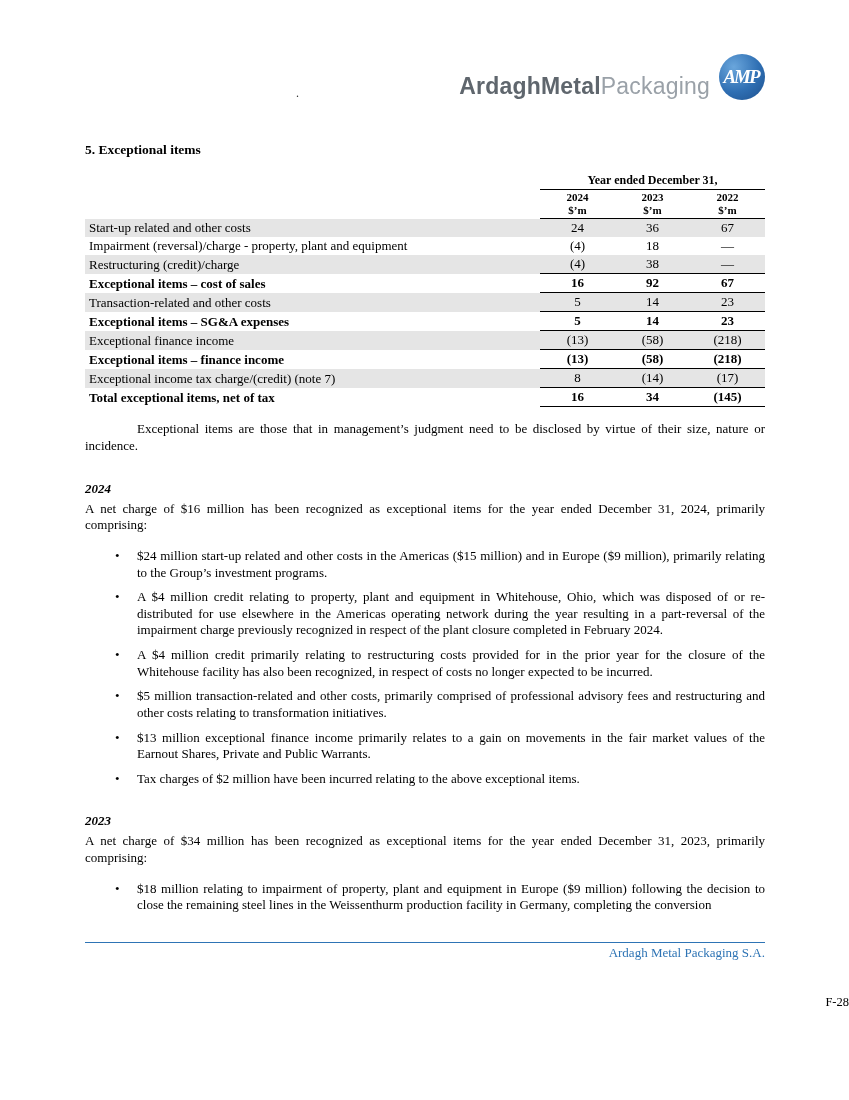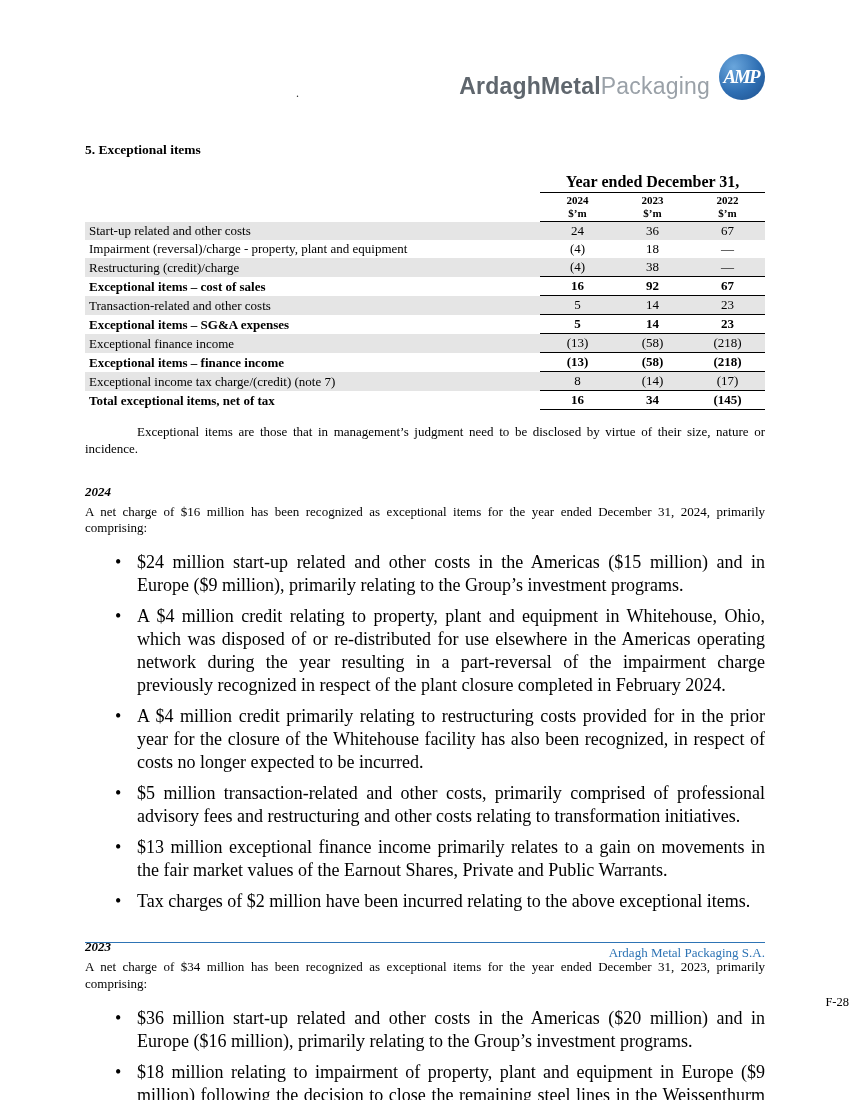--- a/index.html
+++ b/index.html
@@ -21,36 +21,36 @@
   .logo-mono { color:#fff; font-family:"Liberation Serif", serif; font-style:italic; font-weight:bold;
     font-size:19px; letter-spacing:-2px; padding-right:2px; }
 
   
   .content { position:absolute; left:85px; top:142px; width:680px; }
   .section-title { font-size:13.5px; font-weight:bold; }
 
   
   .fin-table { width:100%; border-collapse:collapse; font-size:13px; margin-top:14px; }
   .fin-table th, .fin-table td { padding:1px 4px; vertical-align:bottom; }
-  .span-head { font-size:16px; font-weight:bold; text-align:center; border-bottom:1px solid #000; padding-bottom:0; }
+  .span-head { font-size:12px; font-weight:bold; text-align:center; border-bottom:1px solid #000; padding-bottom:0; }
   .col-head { font-size:11px; font-weight:bold; text-align:center; border-bottom:1px solid #000; line-height:1.2; padding:1px 4px 1px; }
   .c-label { width:455px; }
   .c-num { width:75px; }
   .row-label { padding-left:4px; line-height:16px; }
   .num { text-align:center; padding-right:10px; line-height:16px; }
   tr.shaded td { background:#e5e5e5; }
   tr.boldrow td { font-weight:bold; }
   td.u1 { border-bottom:1px solid #000; }
 
   
   .intro { margin:14px 0 0; text-indent:52px; text-align:justify; line-height:1.28; font-size:13px; }
   .year-heading { margin-top:26px; font-weight:bold; font-style:italic; font-size:13px; }
   .lead { margin:4px 0 0; text-align:justify; line-height:1.28; font-size:13px; }
   .bullets { margin:14px 0 0; padding:0 0 0 30px; list-style:none; }
-  .bullets li { position:relative; padding-left:22px; margin-bottom:8px; text-align:justify; line-height:1.28; font-size:18px; }
+  .bullets li { position:relative; padding-left:22px; margin-bottom:8px; text-align:justify; line-height:1.28; font-size:13px; }
   .bullets li::before { content:"•"; position:absolute; left:0; top:0; }
 
   
   .footer { position:absolute; left:85px; width:680px; top:942px; }
   .footer-rule { border-top:1px solid #2e74b5; height:0; }
   .footer-company { text-align:right; color:#2e74b5; font-size:13px; margin-top:2px; }
   .page-number { position:absolute; top:995px; left:0; width:849px; text-align:right; font-size:12.5px; }
 </style>
 </head>
 <body>
@@ -170,21 +170,20 @@
           <li>$24 million start-up related and other costs in the Americas ($15 million) and in Europe ($9 million), primarily relating to the Group’s investment programs.</li>
           <li>A $4 million credit relating to property, plant and equipment in Whitehouse, Ohio, which was disposed of or re-distributed for use elsewhere in the Americas operating network during the year resulting in a part-reversal of the impairment charge previously recognized in respect of the plant closure completed in February 2024.</li>
           <li>A $4 million credit primarily relating to restructuring costs provided for in the prior year for the closure of the Whitehouse facility has also been recognized, in respect of costs no longer expected to be incurred.</li>
           <li>$5 million transaction-related and other costs, primarily comprised of professional advisory fees and restructuring and other costs relating to transformation initiatives.</li>
           <li>$13 million exceptional finance income primarily relates to a gain on movements in the fair market values of the Earnout Shares, Private and Public Warrants.</li>
           <li>Tax charges of $2 million have been incurred relating to the above exceptional items.</li>
         </ul>
         <div class="year-heading">2023</div>
         <p class="lead">A net charge of $34 million has been recognized as exceptional items for the year ended December 31, 2023, primarily comprising:</p>
         <ul class="bullets">
-          <li>$36 million start-up related and other costs in the Americas ($20 million) and in Europe ($16 million), primarily relating to the Group’s investment programs.</li>
           <li>$18 million relating to impairment of property, plant and equipment in Europe ($9 million) following the decision to close the remaining steel lines in the Weissenthurm production facility in Germany, completing the conversion</li>
         </ul>
       </div>
   </div>
 
   <div class="footer">
     <div class="footer-rule"></div>
     <div class="footer-company">Ardagh Metal Packaging S.A.</div>
   </div>
 

